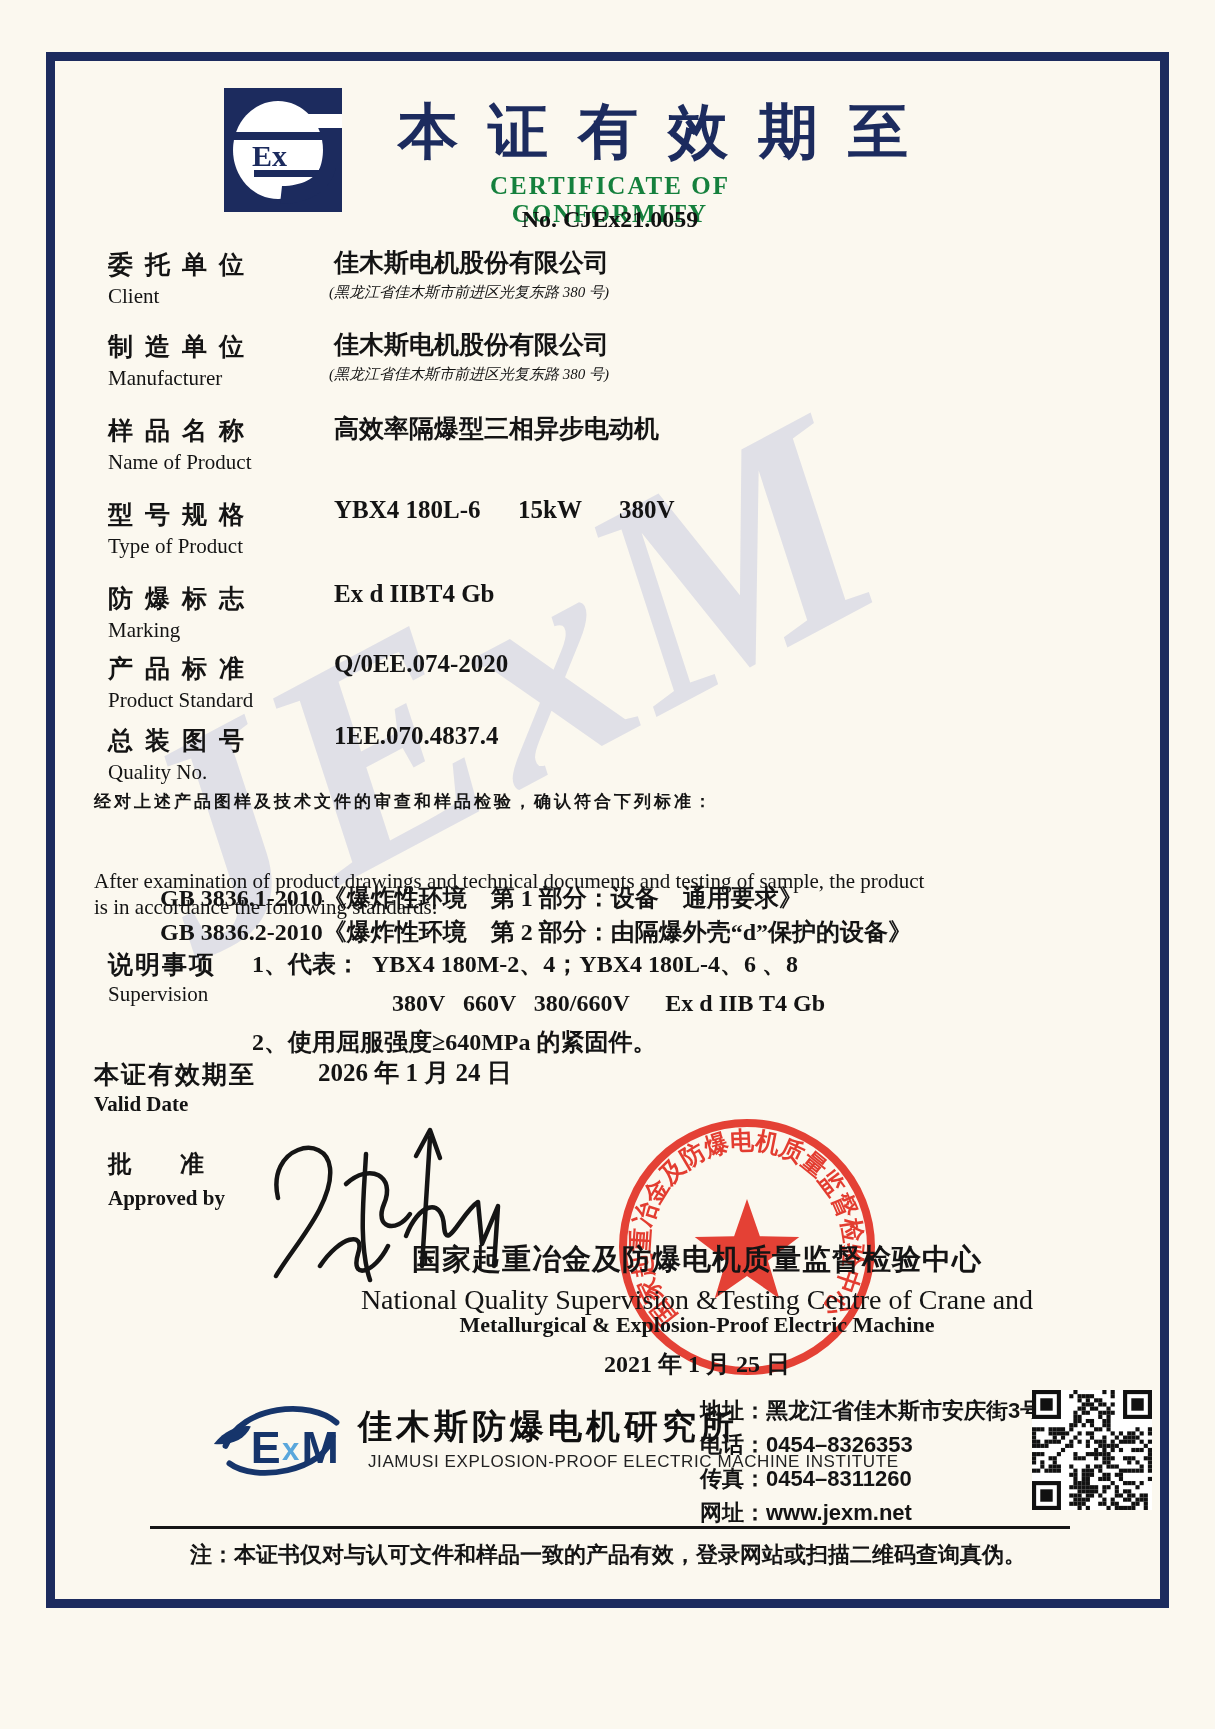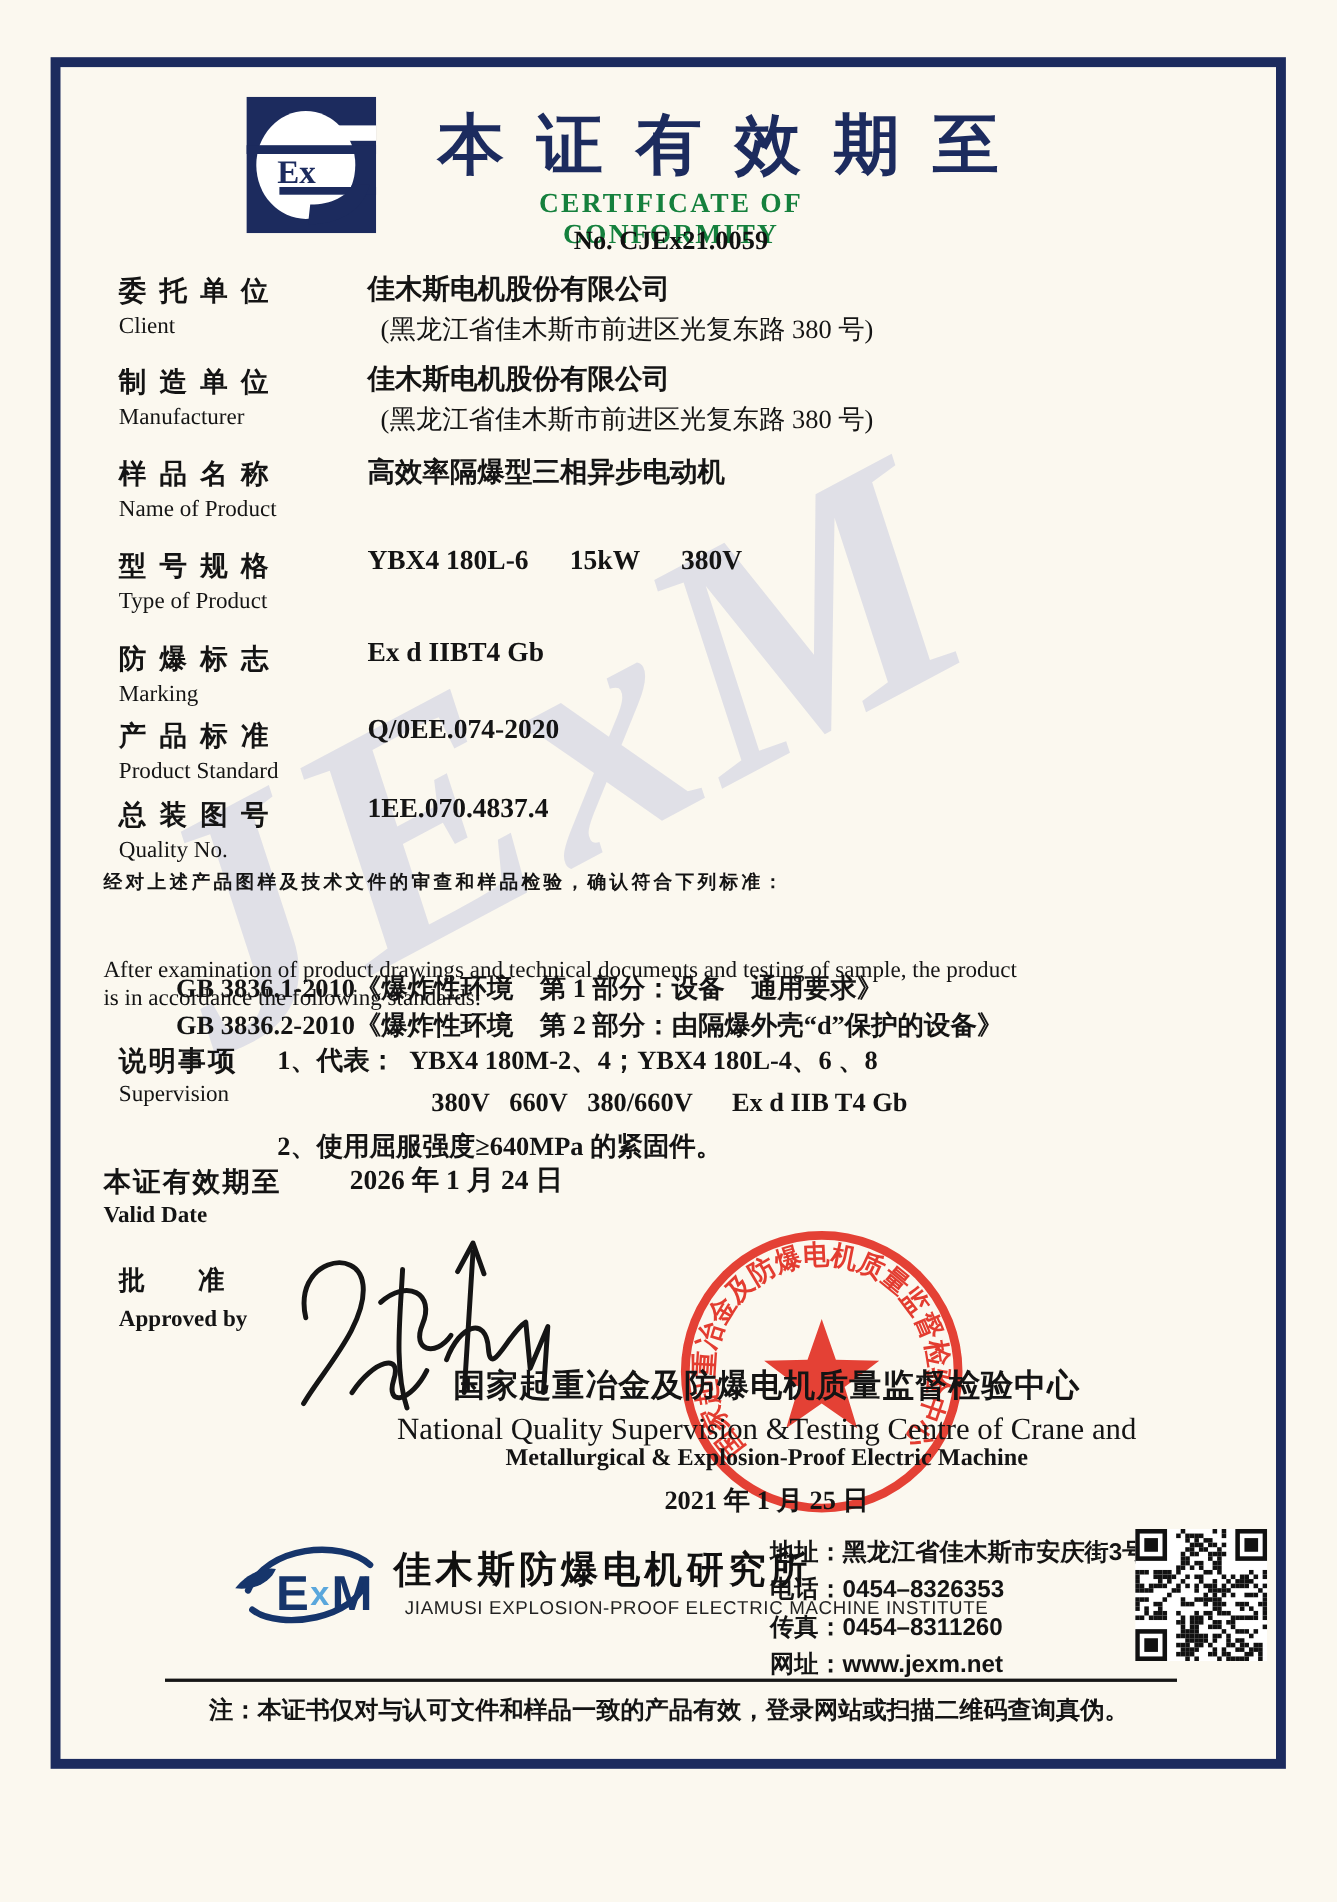--- a/index.html
+++ b/index.html
@@ -15,21 +15,21 @@
   .z1{z-index:1;}
   .z2{z-index:2;}
   
   .title{left:398px;top:92px;font-size:60px;font-weight:bold;color:#1c2b5e;letter-spacing:30px;white-space:nowrap;}
   .subtitle{left:398px;top:172px;width:424px;text-align:center;font-size:25px;font-weight:bold;color:#15803d;letter-spacing:2px;}
   .certno{left:398px;top:206px;width:424px;text-align:center;font-size:24px;font-weight:bold;color:#111;}
   
   .lzh{left:108px;font-size:25px;font-weight:bold;letter-spacing:12px;white-space:nowrap;}
   .len{left:108px;font-size:21px;white-space:nowrap;}
   .val{left:334px;font-size:25px;font-weight:bold;white-space:pre-wrap;}
-  .sub{left:346px;font-size:24px;white-space:pre-wrap;}
+  .sub{left:329px;font-size:15px;white-space:pre-wrap;font-style:italic;}
   .sub:empty{display:none;}
   
   .stzh{left:94px;top:790px;font-size:17px;font-weight:bold;letter-spacing:3px;white-space:nowrap;}
   .sten{left:94px;font-size:21px;white-space:nowrap;margin-top:43px;}
   .gb{left:160px;font-size:24px;font-weight:bold;white-space:nowrap;}
   .exline{font-size:24px;font-weight:bold;white-space:pre-wrap;}
   .sig{stroke:#151515;stroke-width:4.5;fill:none;stroke-linecap:round;stroke-linejoin:round;}
   
   .issuer{left:340px;width:714px;text-align:center;white-space:nowrap;}
   

